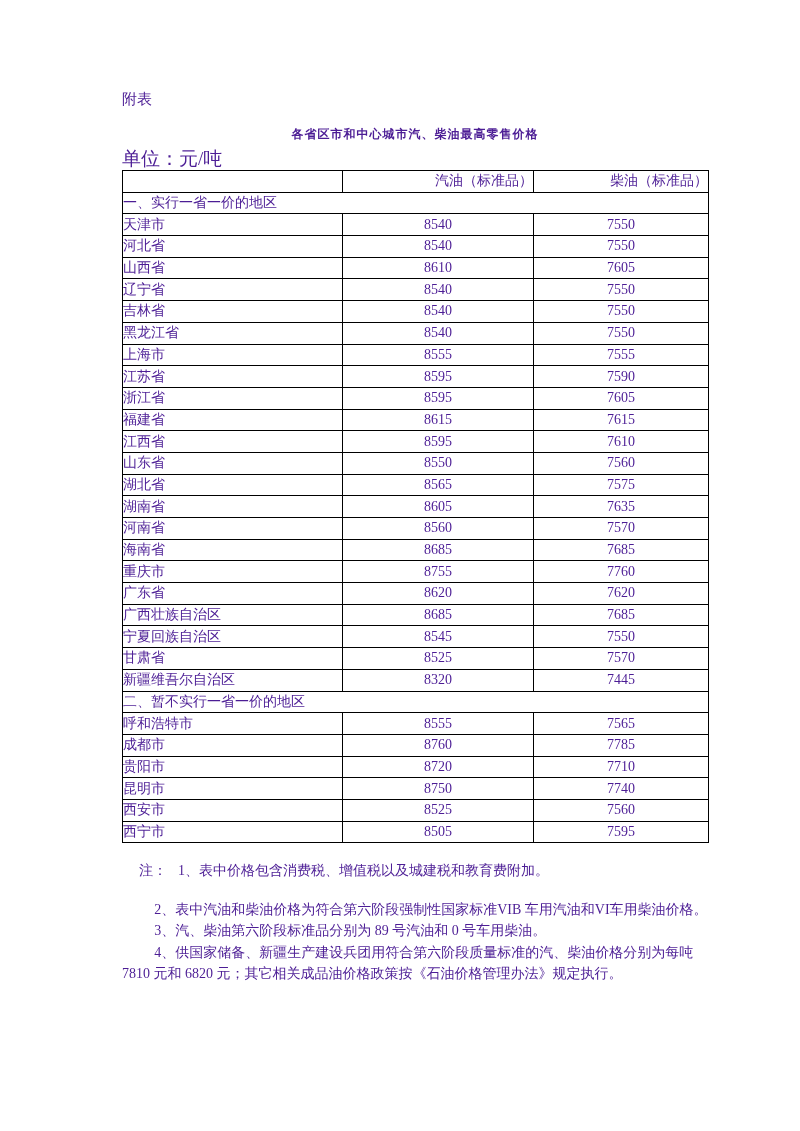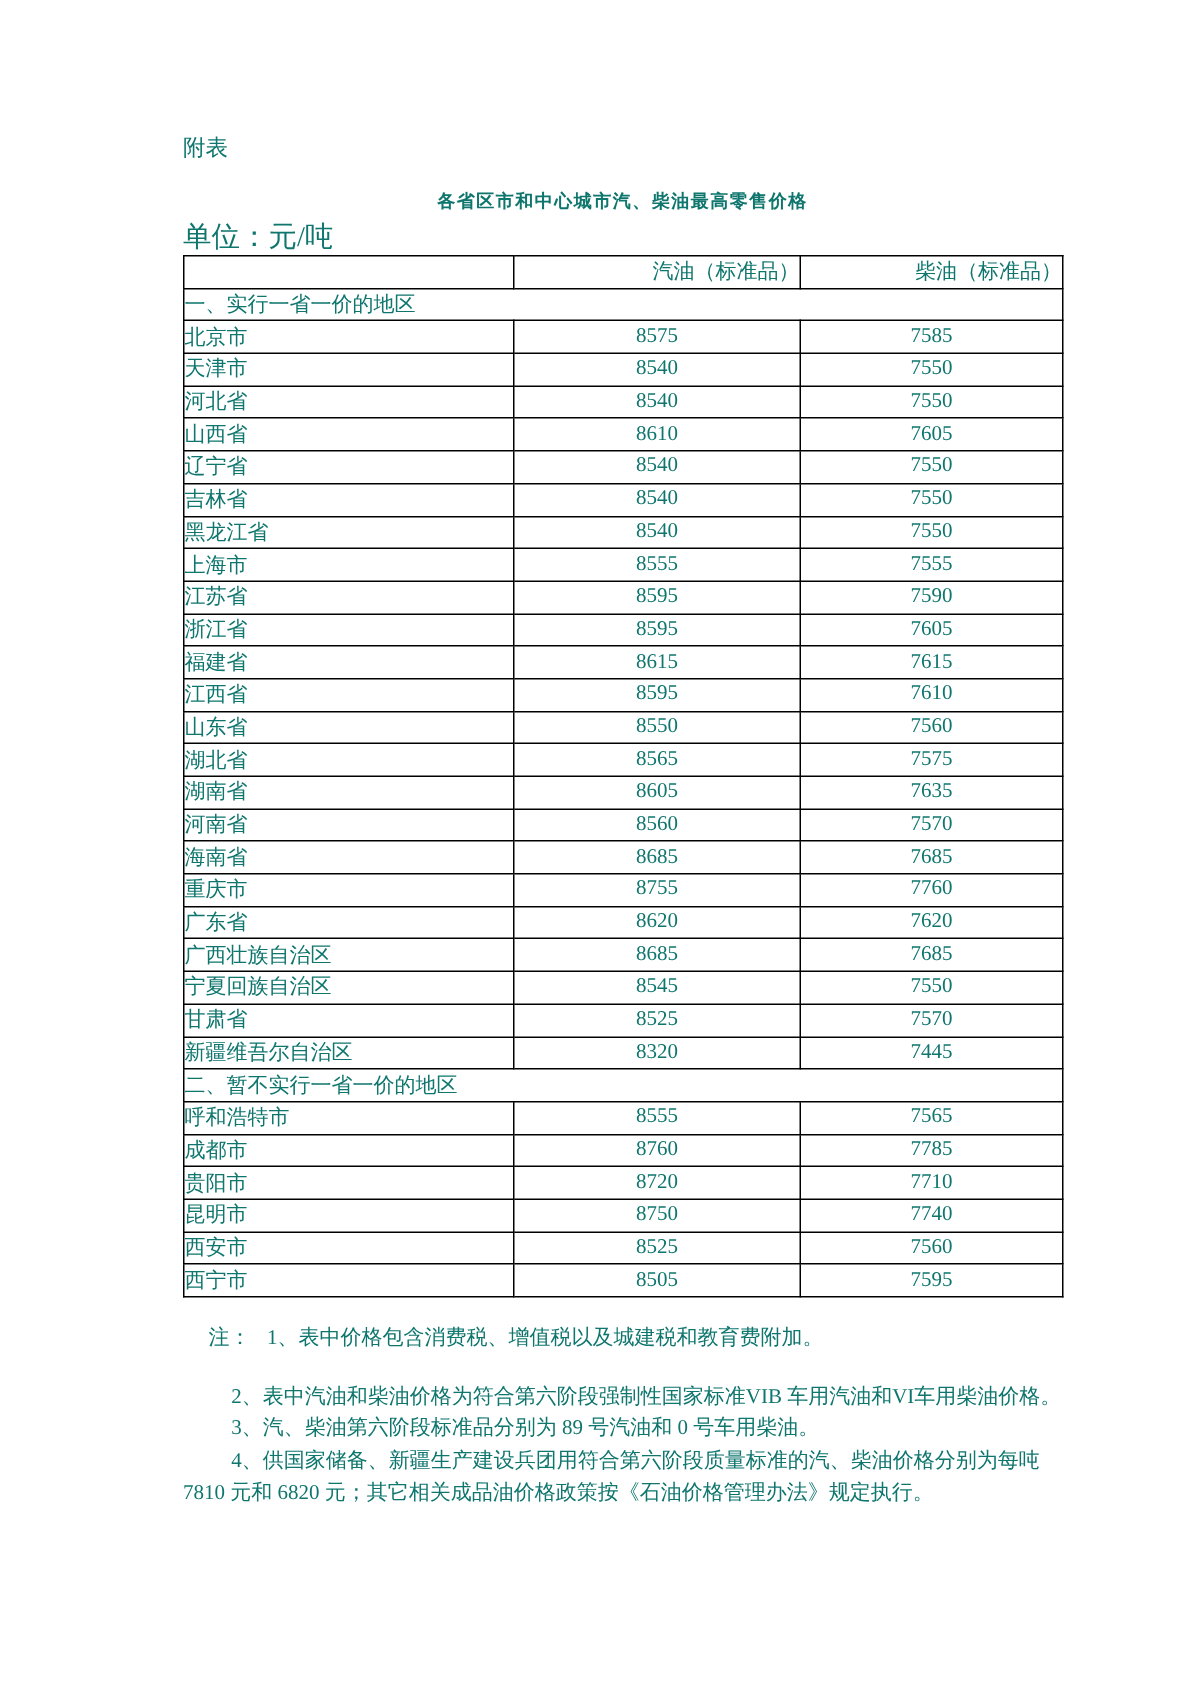--- a/index.html
+++ b/index.html
@@ -1,21 +1,21 @@
 <!DOCTYPE html>
 <html><head>
 <meta charset="utf-8">
 <style>
   html, body { margin: 0; padding: 0; background: #ffffff; }
   .page {
     position: relative;
     width: 800px;
     height: 1131px;
     background: #ffffff;
-    color: #0f766e;
+    color: #4c1d95;
     font-family: "Liberation Serif", "DejaVu Serif", serif;
     overflow: hidden;
   }
   .content {
     position: absolute;
     left: 122px;
     top: 90px;
     width: 586px;
   }
   .attach-label {
@@ -90,25 +90,20 @@
           <th class="head-cell"></th>
           <th class="head-cell">汽油（标准品）</th>
           <th class="head-cell">柴油（标准品）</th>
         </tr>
       </thead>
       <tbody>
           <tr>
             <td colspan="3" class="section-cell">一、实行一省一价的地区</td>
           </tr>
           <tr>
-            <td class="region-cell">北京市</td>
-            <td class="price-cell">8575</td>
-            <td class="price-cell">7585</td>
-          </tr>
-          <tr>
             <td class="region-cell">天津市</td>
             <td class="price-cell">8540</td>
             <td class="price-cell">7550</td>
           </tr>
           <tr>
             <td class="region-cell">河北省</td>
             <td class="price-cell">8540</td>
             <td class="price-cell">7550</td>
           </tr>
           <tr>

